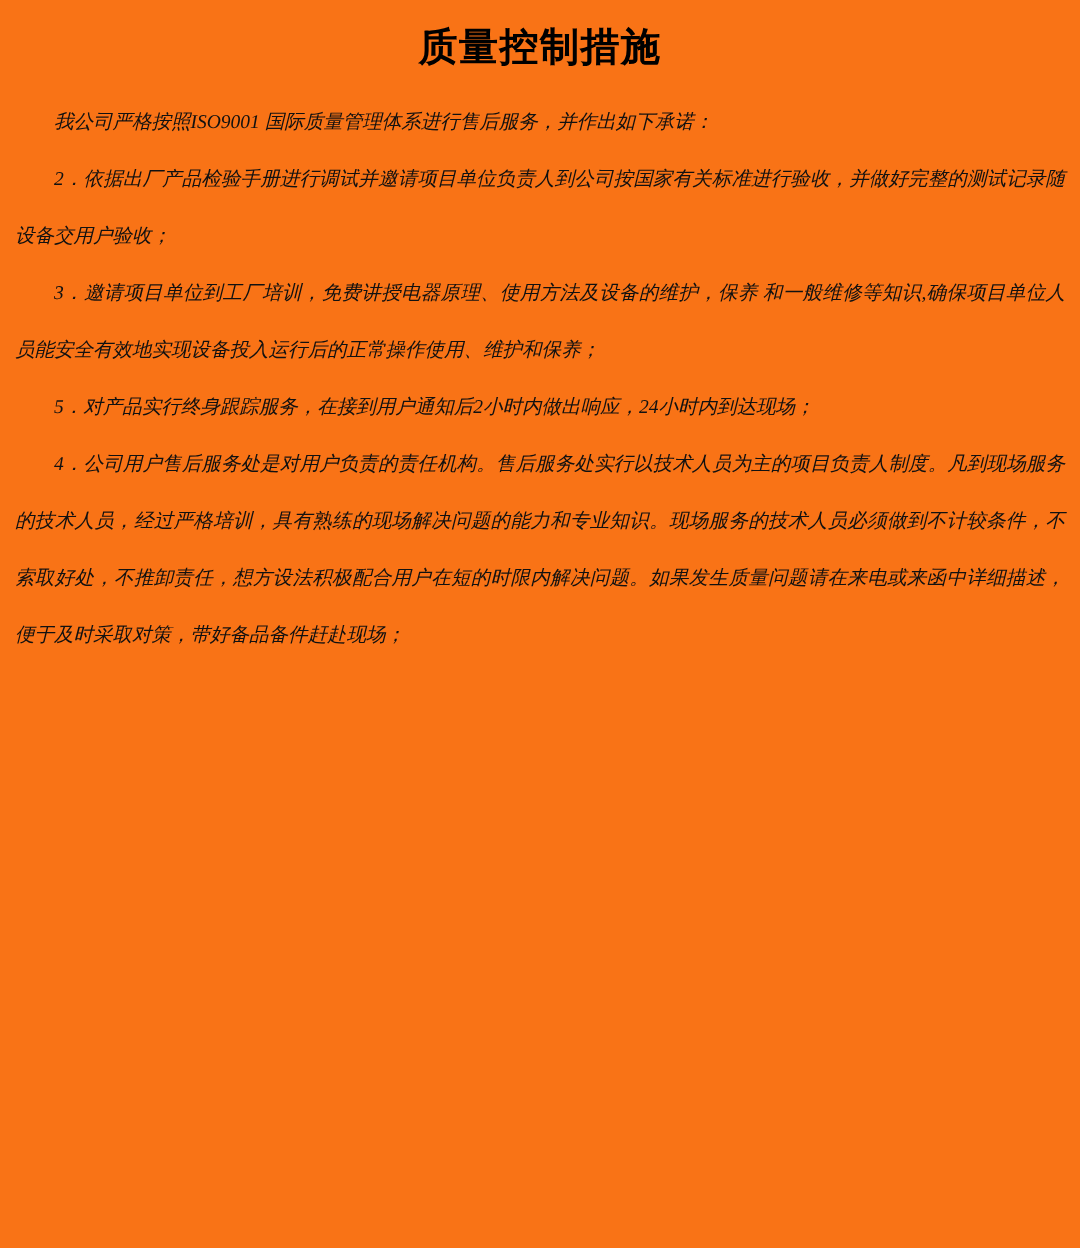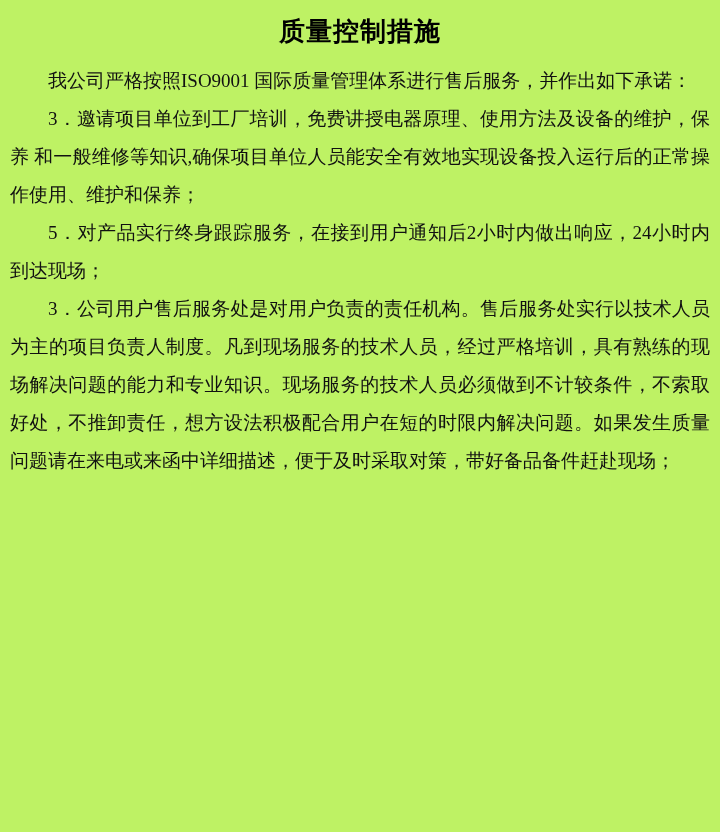--- a/index.html
+++ b/index.html
@@ -3,51 +3,53 @@
 <meta charset="utf-8">
 <style>
   html, body {
     margin: 0;
     padding: 0;
     background: #ffffff;
   }
   .page {
     width: 720px;
     height: 832px;
-    background: #bef264;
+    background: #f97316;
     box-sizing: border-box;
     padding: 8px 10px 0 10px;
     overflow: hidden;
     font-family: "Liberation Serif", "DejaVu Serif", serif;
     color: #111111;
   }
   .doc-title {
     font-size: 26px;
     font-weight: bold;
     text-align: center;
     line-height: 40px;
     margin: 4px 0 10px 0;
     letter-spacing: 1px;
     color: #000000;
   }
   .doc-body p {
     margin: 0;
-    font-size: 19px;
+    font-size: 13px;
     line-height: 38px;
     text-align: justify;
     text-justify: inter-character;
     text-indent: 2em;
     word-break: break-all;
     color: #111111;
+    font-style: italic;
   }
 </style>
 </head>
 <body>
 
 <div class="page">
   <h1 class="doc-title">质量控制措施</h1>
   <div class="doc-body">
     <p>我公司严格按照ISO9001 国际质量管理体系进行售后服务，并作出如下承诺：</p>
+    <p>2．依据出厂产品检验手册进行调试并邀请项目单位负责人到公司按国家有关标准进行验收，并做好完整的测试记录随设备交用户验收；</p>
     <p>3．邀请项目单位到工厂培训，免费讲授电器原理、使用方法及设备的维护，保养 和一般维修等知识,确保项目单位人员能安全有效地实现设备投入运行后的正常操作使用、维护和保养；</p>
     <p>5．对产品实行终身跟踪服务，在接到用户通知后2小时内做出响应，24小时内到达现场；</p>
-    <p>3．公司用户售后服务处是对用户负责的责任机构。售后服务处实行以技术人员为主的项目负责人制度。凡到现场服务的技术人员，经过严格培训，具有熟练的现场解决问题的能力和专业知识。现场服务的技术人员必须做到不计较条件，不索取好处，不推卸责任，想方设法积极配合用户在短的时限内解决问题。如果发生质量问题请在来电或来函中详细描述，便于及时采取对策，带好备品备件赶赴现场；</p>
+    <p>4．公司用户售后服务处是对用户负责的责任机构。售后服务处实行以技术人员为主的项目负责人制度。凡到现场服务的技术人员，经过严格培训，具有熟练的现场解决问题的能力和专业知识。现场服务的技术人员必须做到不计较条件，不索取好处，不推卸责任，想方设法积极配合用户在短的时限内解决问题。如果发生质量问题请在来电或来函中详细描述，便于及时采取对策，带好备品备件赶赴现场；</p>
   </div>
 </div>
 
 </body></html>

